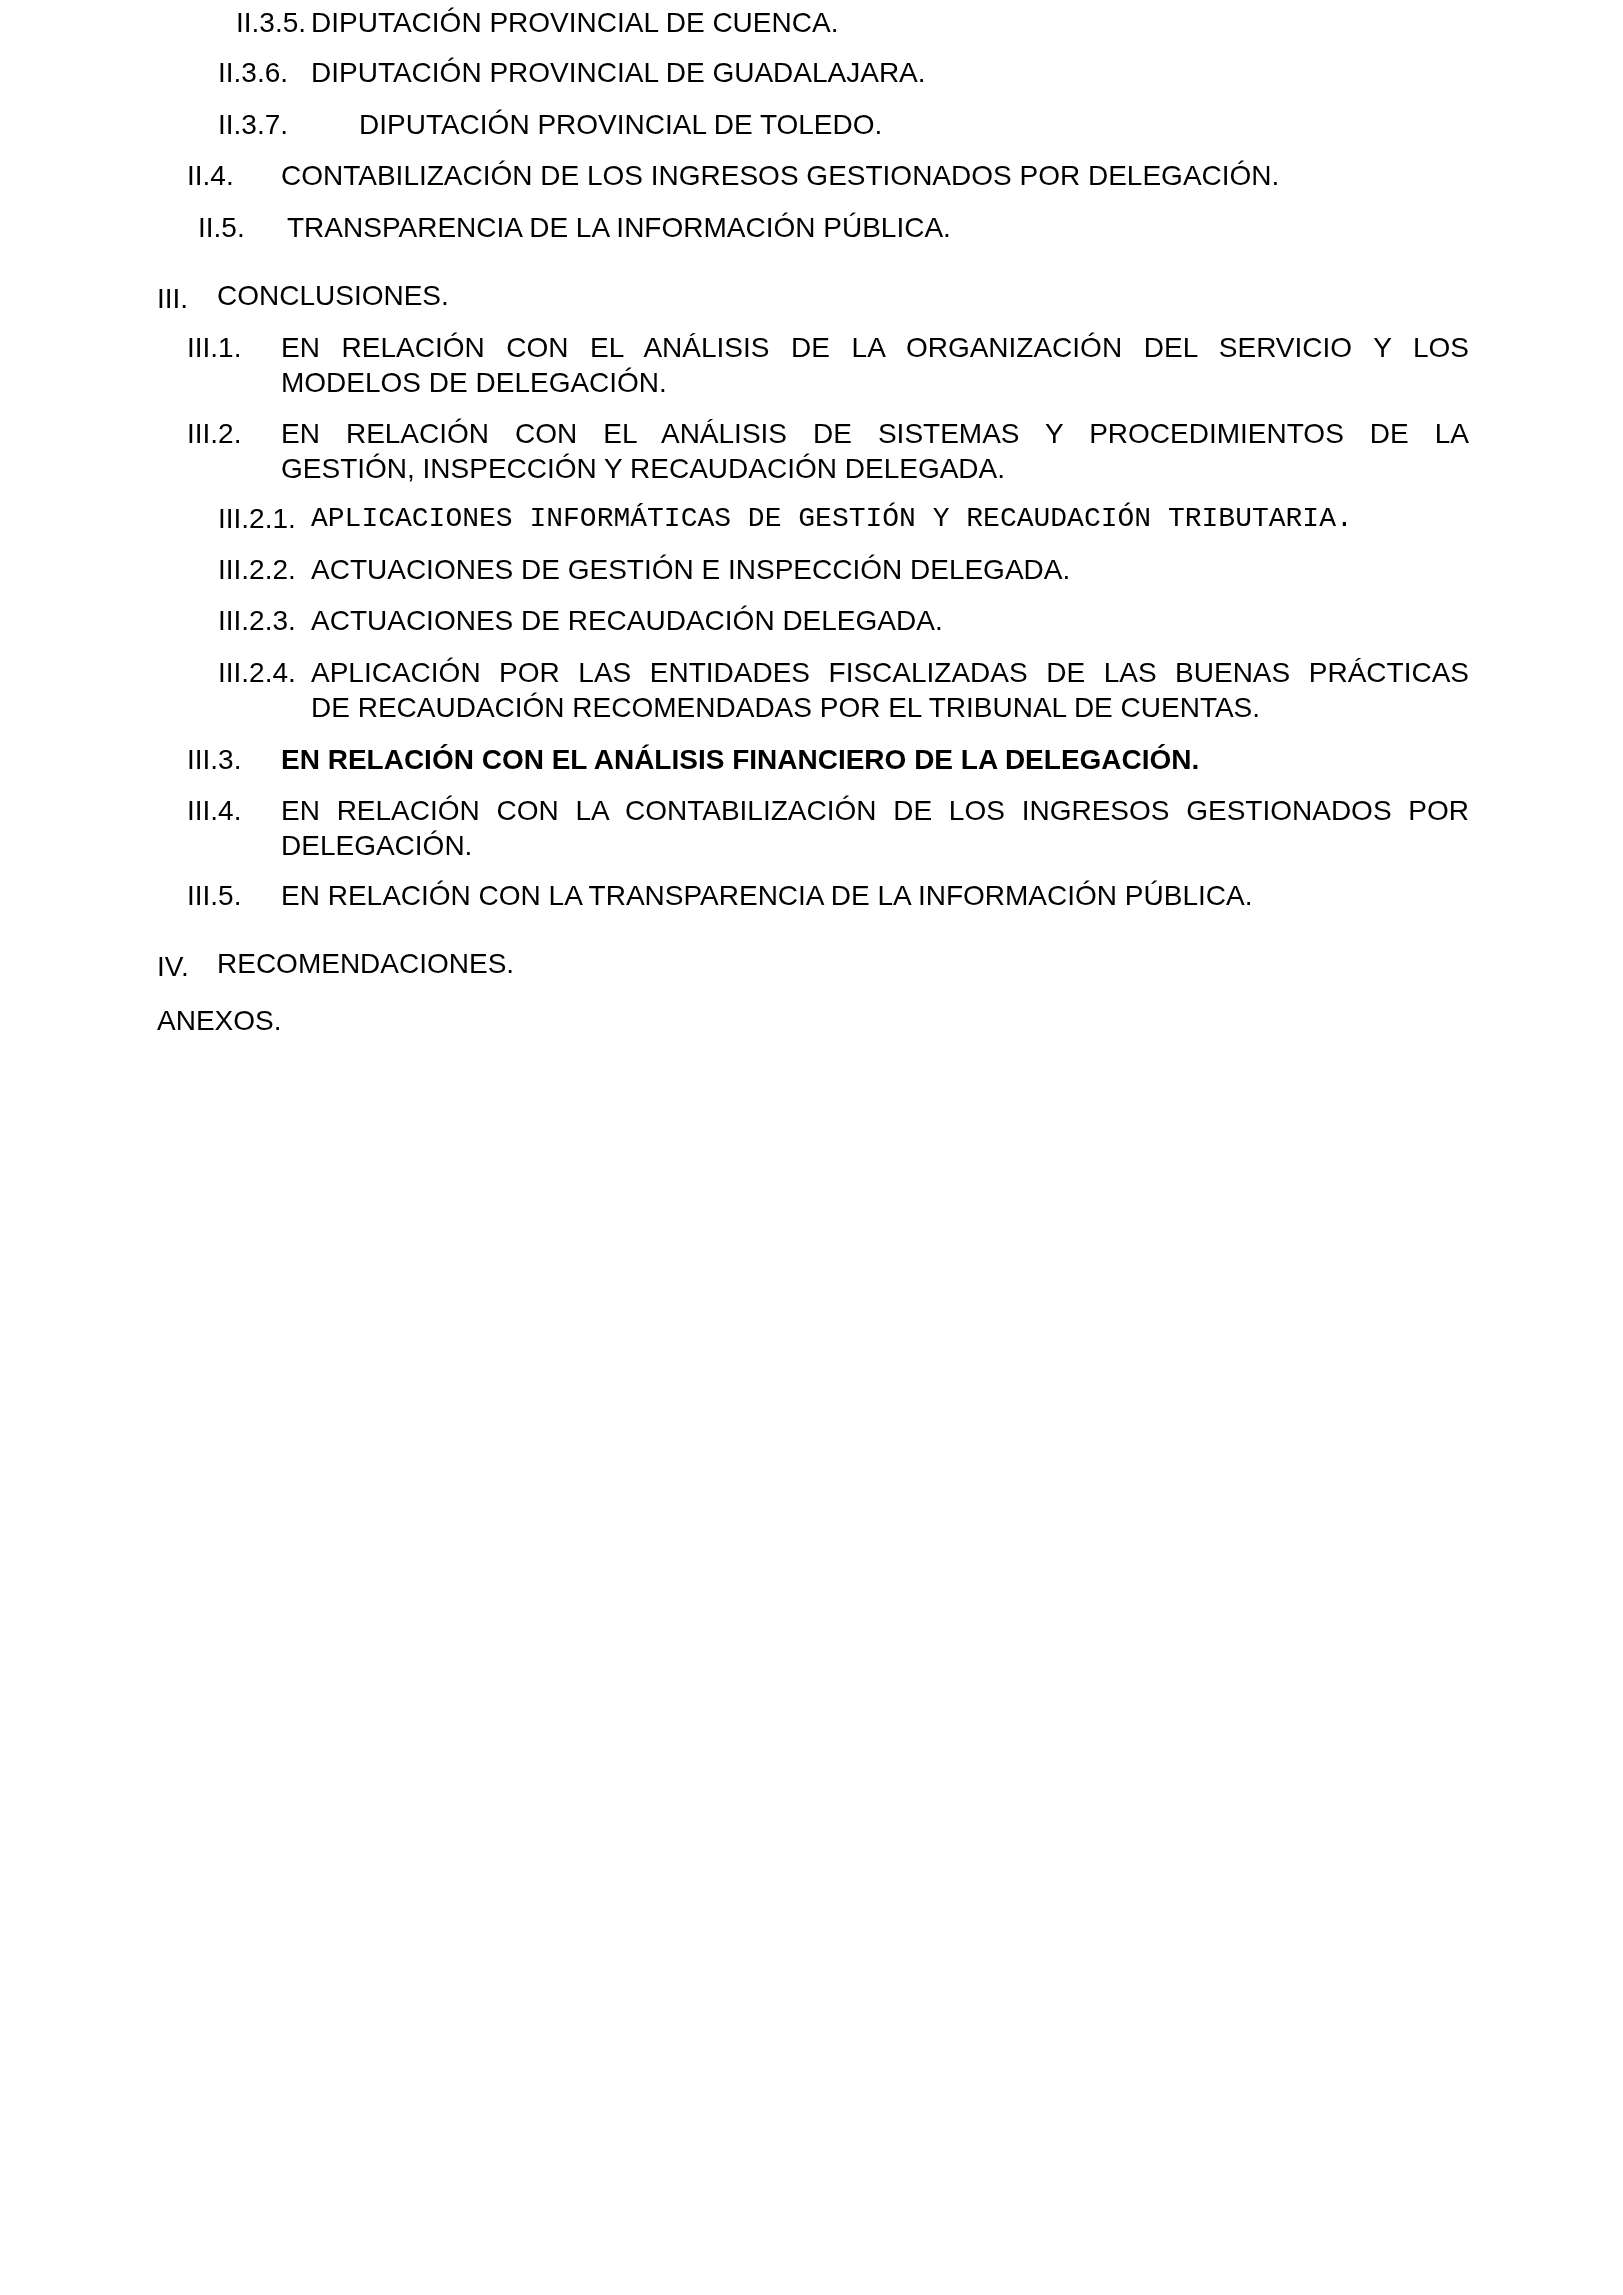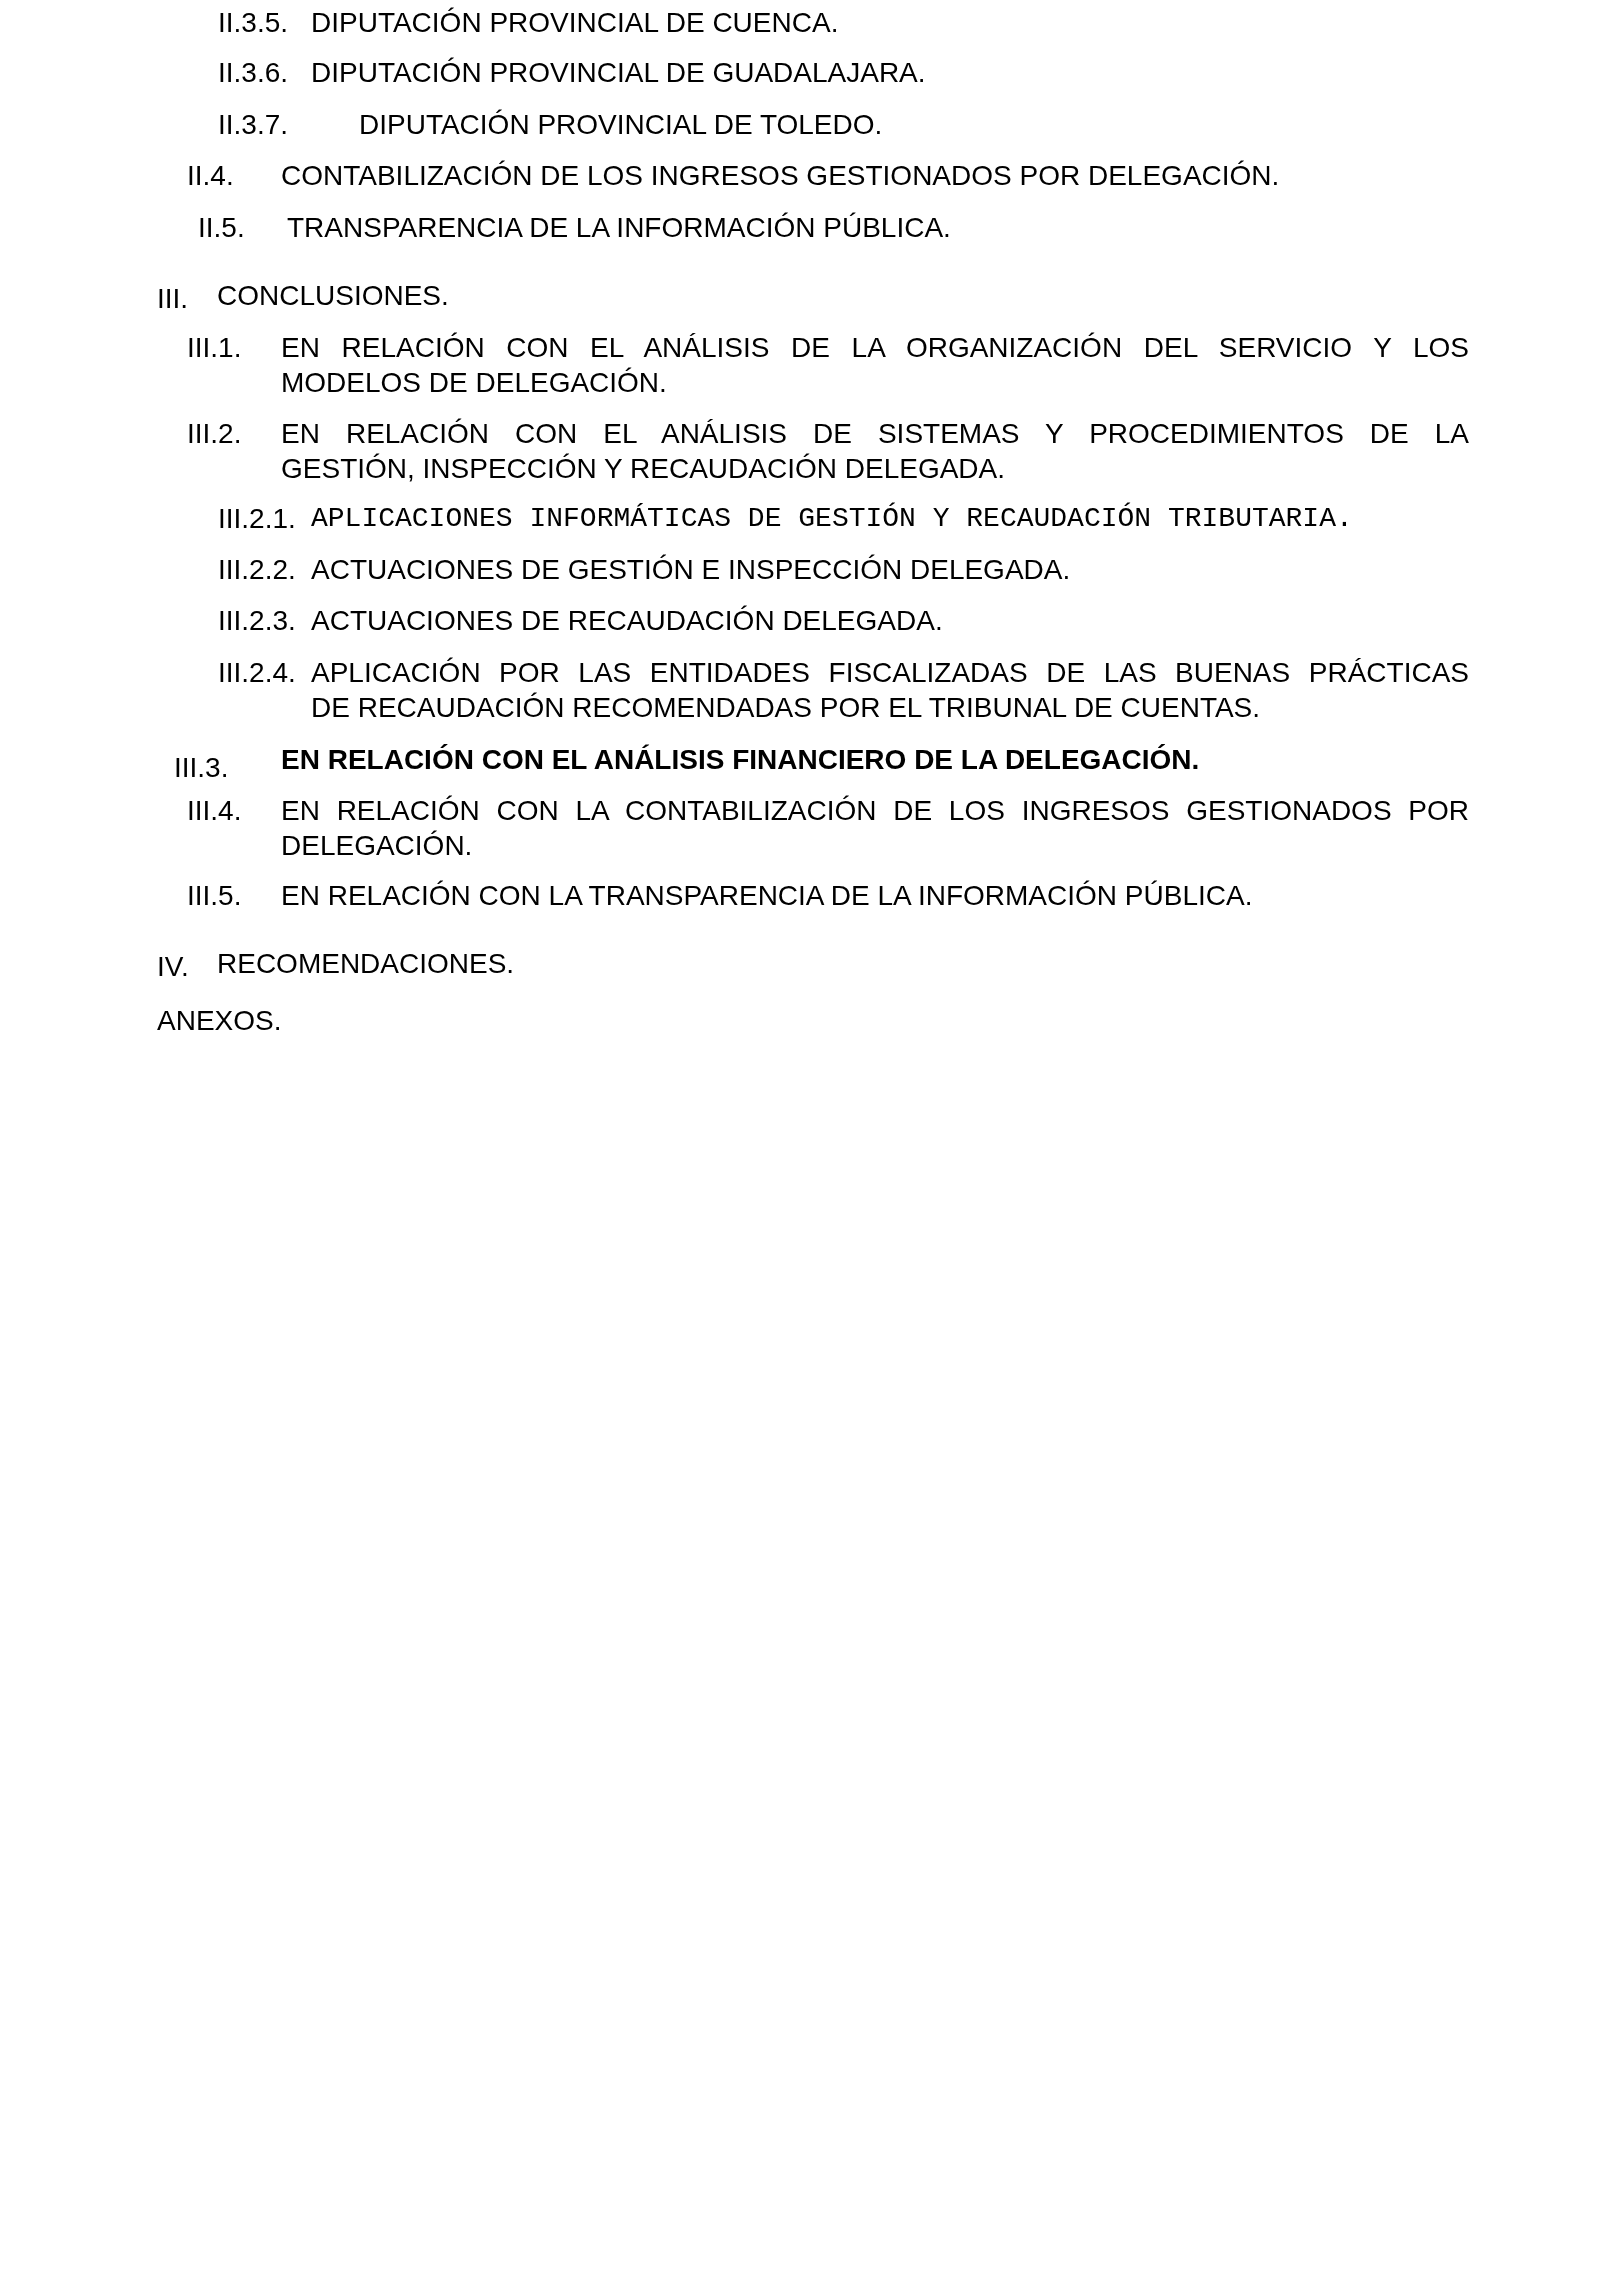--- a/index.html
+++ b/index.html
@@ -6,21 +6,21 @@
   body { width: 1623px; height: 2295px; position: relative; overflow: hidden;
          font-family: "Liberation Sans", sans-serif; color: #000; }
   .line { position: absolute; font-size: 28px; line-height: 35px; white-space: nowrap; }
   .num { position: absolute; }
   .txt { position: absolute; text-align: right; }
 </style>
 </head>
 <body>
 
 <div class="line" style="top:5px;left:0;">
-  <span class="num" style="left:218px;">II.3.5.</span>
+  <span class="num" style="left:236px;">II.3.5.</span>
   <span class="txt" style="left:311px;">DIPUTACIÓN PROVINCIAL DE CUENCA.</span>
 </div>
 
 <div class="line" style="top:55px;left:0;">
   <span class="num" style="left:218px;">II.3.6.</span>
   <span class="txt" style="left:311px;">DIPUTACIÓN PROVINCIAL DE GUADALAJARA.</span>
 </div>
 
 <div class="line" style="top:107px;left:0;">
   <span class="num" style="left:218px;">II.3.7.</span>
@@ -69,21 +69,21 @@
   <span class="txt" style="left:311px;">ACTUACIONES DE RECAUDACIÓN DELEGADA.</span>
 </div>
 
 <div class="line" style="top:655px;left:0;">
   <span class="num" style="left:218px;">III.2.4.</span>
   <span class="txt" style="left:311px;width:1158px;text-align:justify;text-align-last:justify;display:block;">APLICACIÓN POR LAS ENTIDADES FISCALIZADAS DE LAS BUENAS PRÁCTICAS</span>
   <span class="txt" style="left:311px;top:35px;">DE RECAUDACIÓN RECOMENDADAS POR EL TRIBUNAL DE CUENTAS.</span>
 </div>
 
 <div class="line" style="top:742px;left:0;">
-  <span class="num" style="left:174px;margin-top:8px;">III.3.</span>
+  <span class="num" style="left:187px;">III.3.</span>
   <span class="txt" style="left:281px;font-weight:bold;">EN RELACIÓN CON EL ANÁLISIS FINANCIERO DE LA DELEGACIÓN.</span>
 </div>
 
 <div class="line" style="top:793px;left:0;">
   <span class="num" style="left:187px;">III.4.</span>
   <span class="txt" style="left:281px;width:1188px;text-align:justify;text-align-last:justify;display:block;">EN RELACIÓN CON LA CONTABILIZACIÓN DE LOS INGRESOS GESTIONADOS POR</span>
   <span class="txt" style="left:281px;top:35px;">DELEGACIÓN.</span>
 </div>
 
 <div class="line" style="top:878px;left:0;">

